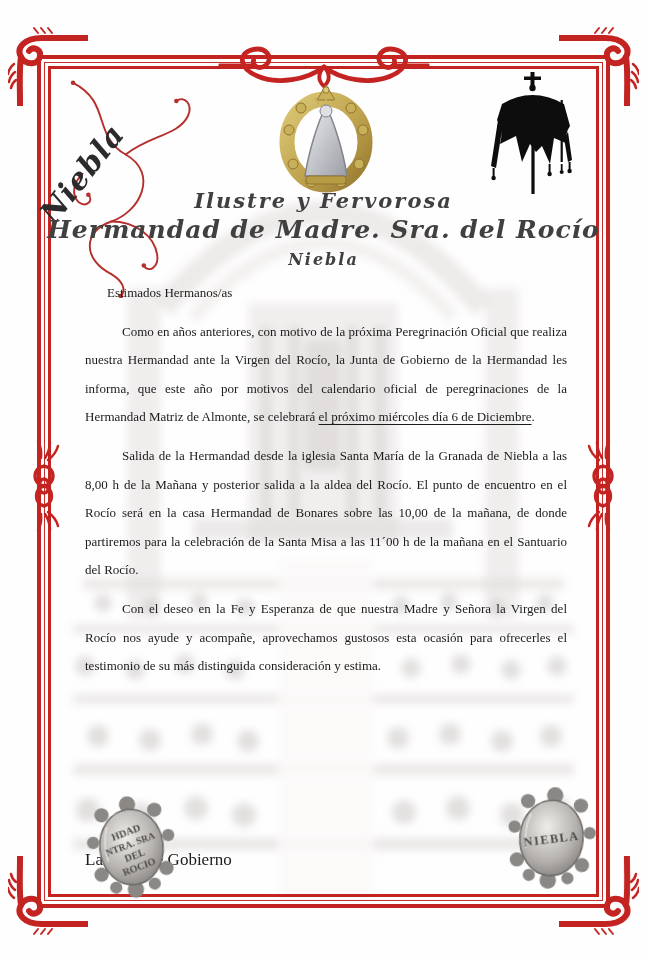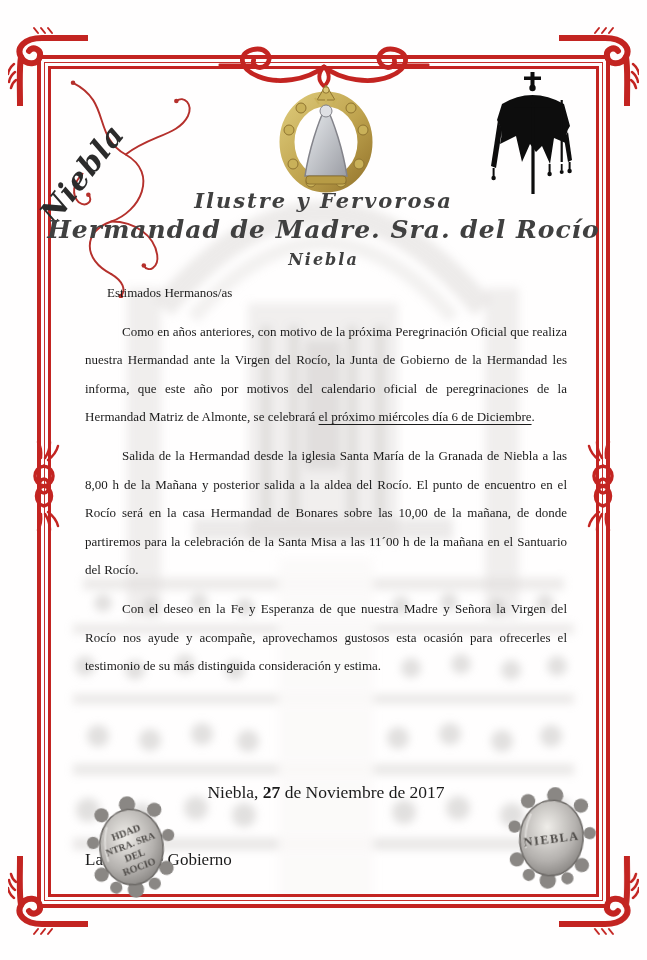--- a/index.html
+++ b/index.html
@@ -267,21 +267,20 @@
     <div class="t3">Niebla</div>
   </div>
 
   <div class="letter">
     <p class="salutation">Estimados Hermanos/as</p>
     <p class="para"><span>Como en años anteriores, con motivo de la próxima Peregrinación Oficial que realiza nuestra Hermandad ante la Virgen del Rocío, la Junta de Gobierno de la Hermandad les informa, que este año por motivos del calendario oficial de peregrinaciones de la Hermandad Matriz de Almonte, se celebrará </span><span class="ul">el próximo miércoles día 6 de Diciembre</span><span>.</span></p>
     <p class="para">Salida de la Hermandad desde la iglesia Santa María de la Granada de Niebla a las 8,00 h de la Mañana y posterior salida a la aldea del Rocío. El punto de encuentro en el Rocío será en la casa Hermandad de Bonares sobre las 10,00 de la mañana, de donde partiremos para la celebración de la Santa Misa a las 11´00 h de la mañana en el Santuario del Rocío.</p>
     <p class="para">Con el deseo en la Fe y Esperanza de que nuestra Madre y Señora la Virgen del Rocío nos ayude y acompañe, aprovechamos gustosos esta ocasión para ofrecerles el testimonio de su más distinguida consideración y estima.</p>
   </div>
 
-  <div class="dateline"><span>Niebla, </span><b>27</b><span> de Noviembre de 2017</span></div>
 
   <div class="signature">La Junta de Gobierno</div>
 
   <svg class="seal seal-left" viewBox="0 0 105 100">
     <defs>
       <radialGradient id="msl" cx="42%" cy="36%" r="75%">
         <stop offset="0" stop-color="#efede9"></stop>
           <stop offset=".6" stop-color="#b4b1ae"></stop>
           <stop offset="1" stop-color="#7b7875"></stop>
       </radialGradient>

